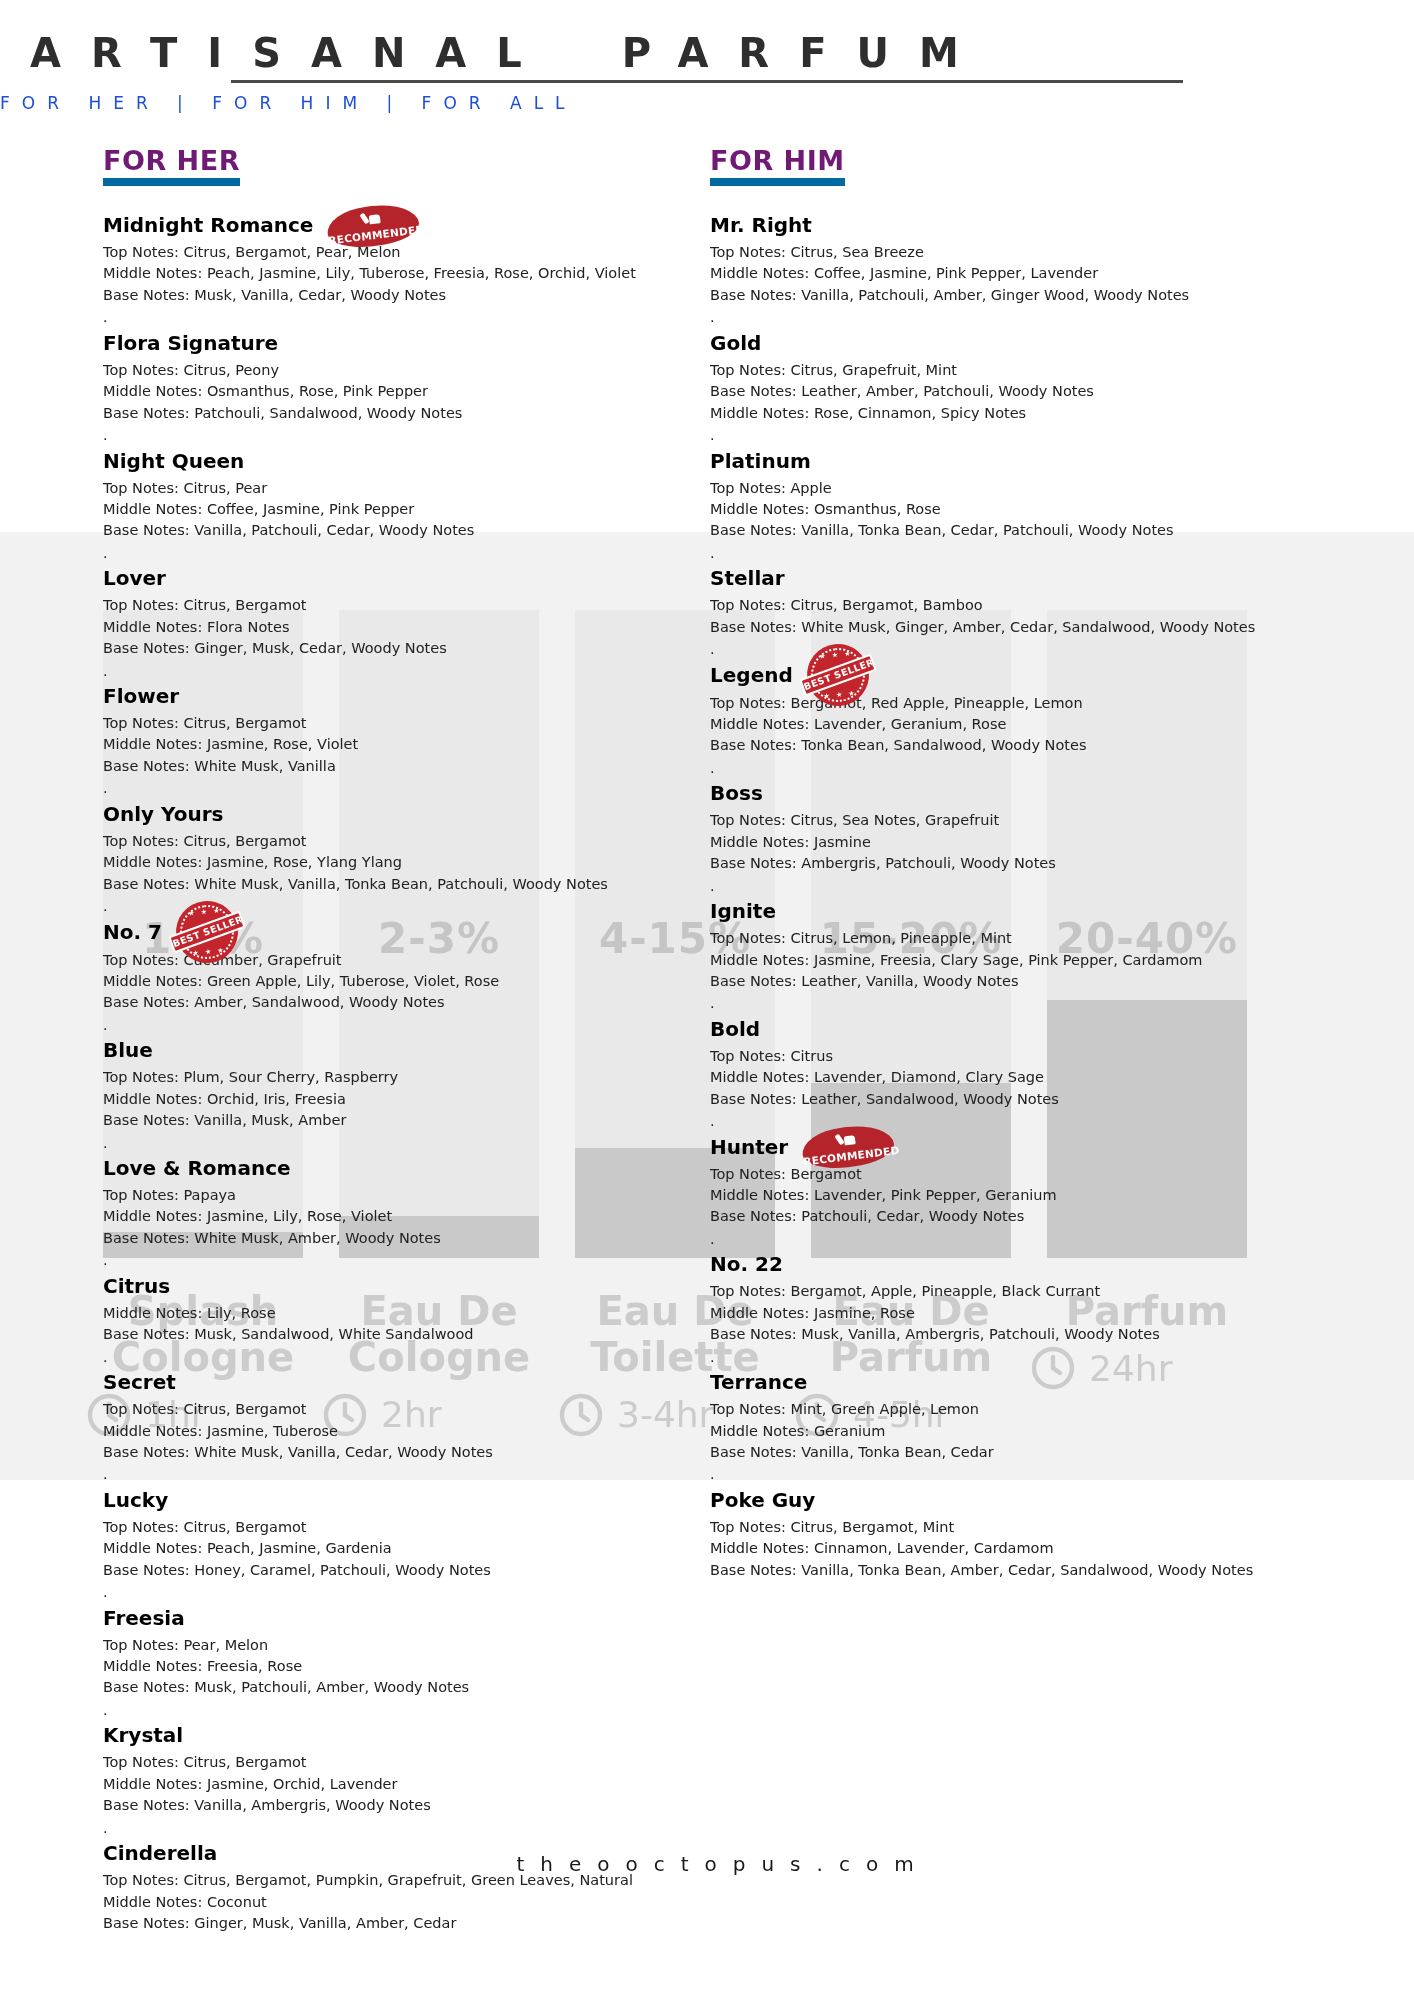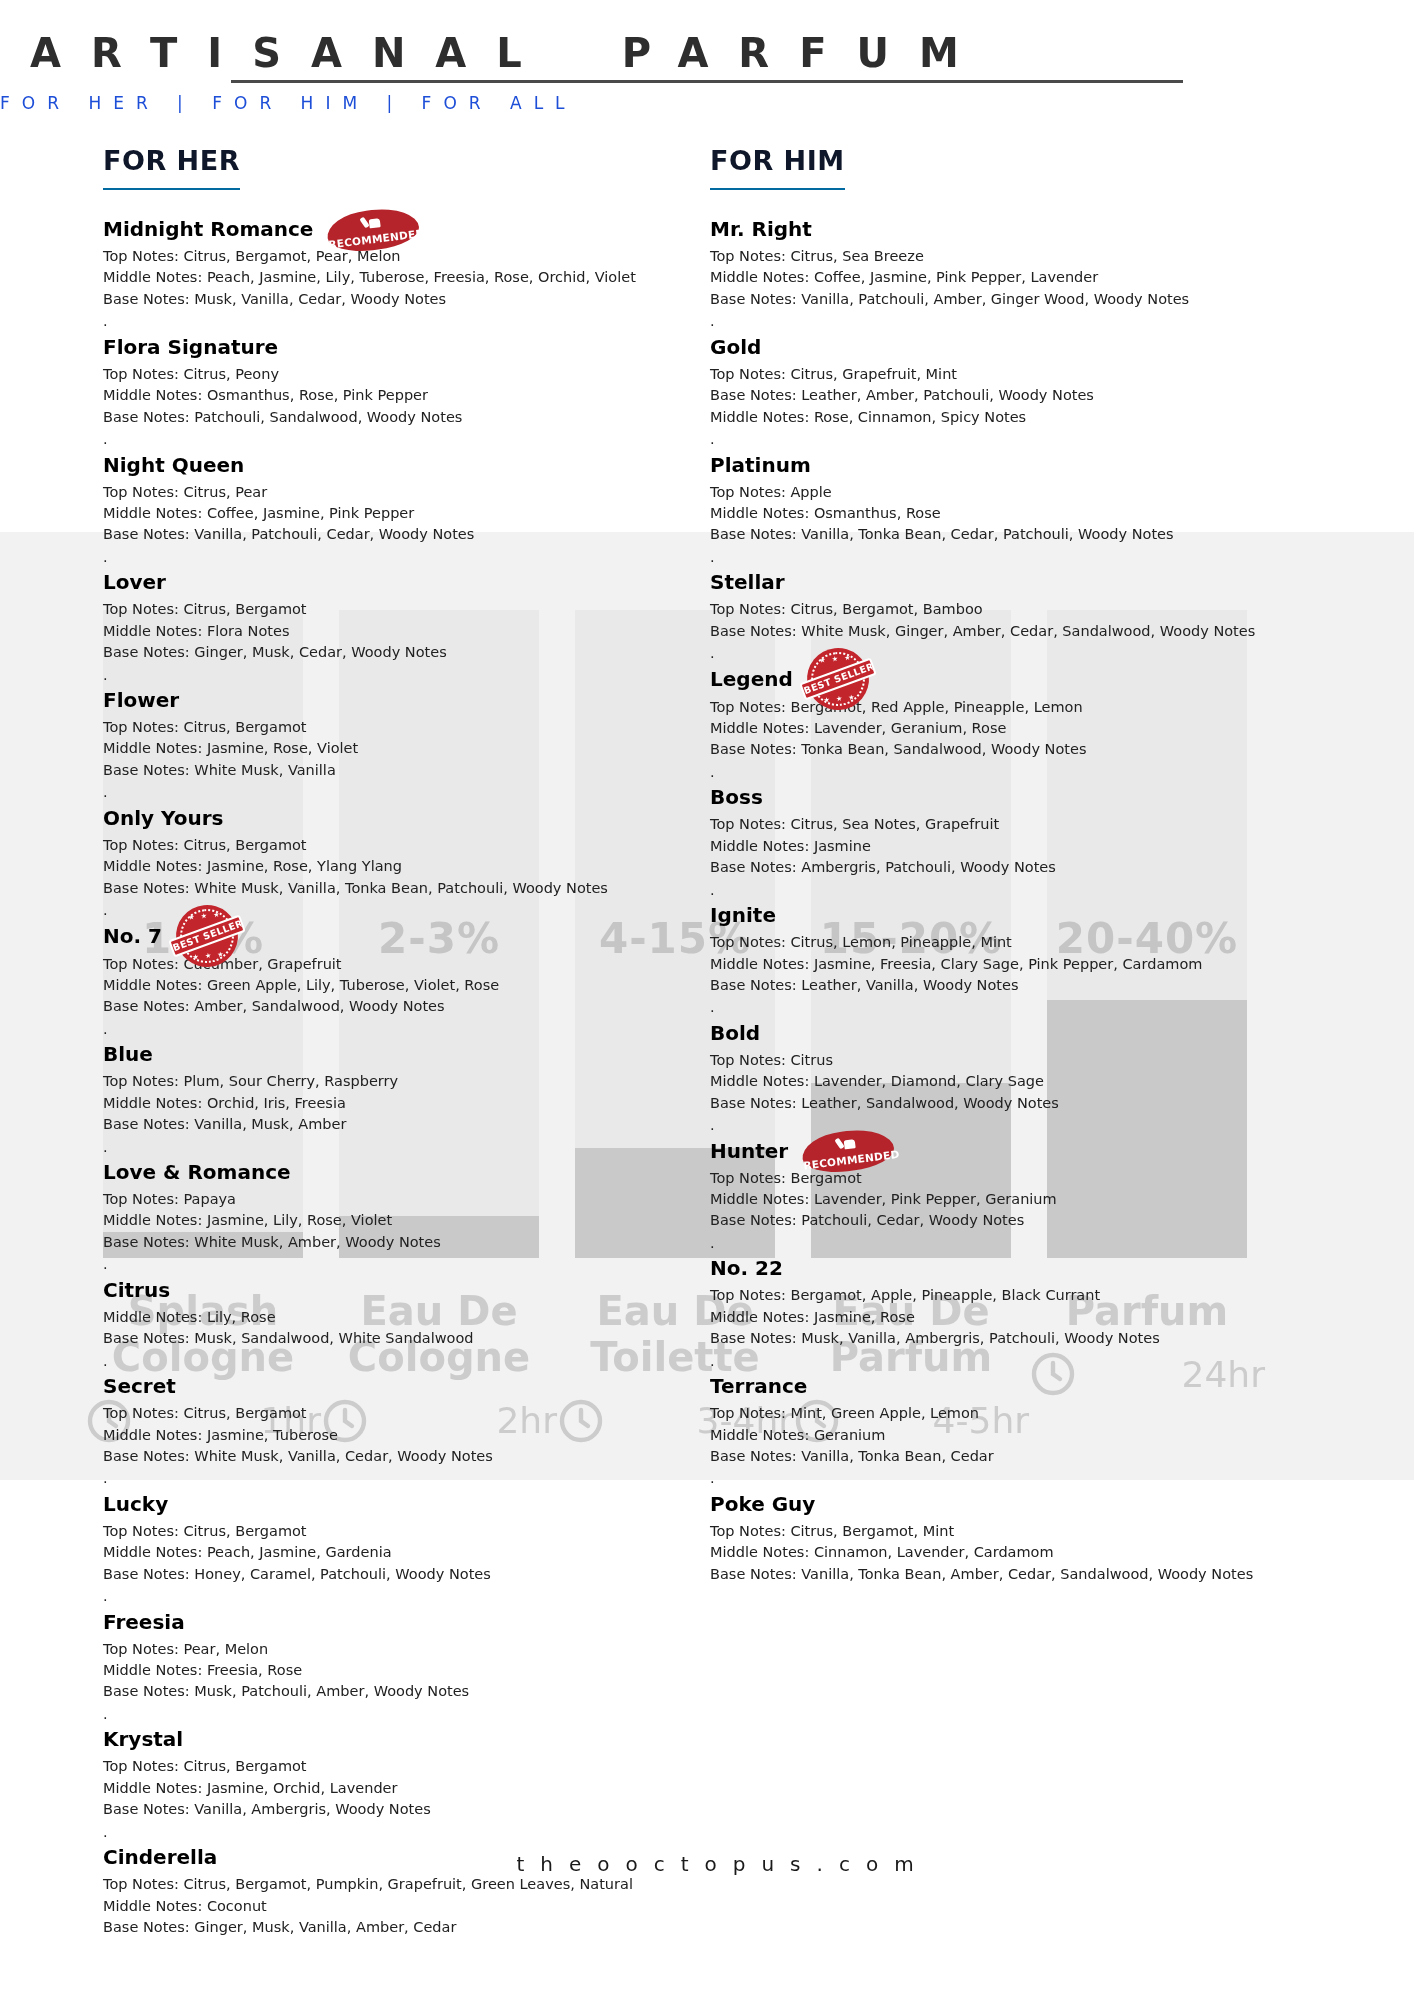--- a/index.html
+++ b/index.html
@@ -14,35 +14,35 @@
   .watermark { position:absolute; left:0; top:532px; width:1414px; height:948px; background:#f2f2f2; z-index:0; }
   .wm-cols { position:absolute; left:85px; top:0; width:1180px; height:100%; display:flex; }
   .wm-col { position:relative; flex:1 1 0; }
   .wm-bar { position:absolute; left:50%; transform:translateX(-50%); width:200px; top:78px; bottom:222px; background:#e9e9e9; }
   .wm-fill { position:absolute; left:0; right:0; bottom:0; background:#c9c9c9; }
   .wm-percent { position:absolute; top:382px; left:0; width:100%; text-align:center;
     font-size:42px; font-weight:700; color:#c5c5c5; letter-spacing:1px; }
   .wm-label { position:absolute; top:756px; left:0; width:100%; text-align:center;
     font-size:40px; font-weight:700; color:#cccccc; line-height:1.16; }
   .wm-line:empty { display:none; }
-  .wm-clock-row { display:flex; align-items:center; justify-content:space-between; gap:12px;
-    margin-top:16px; font-size:36px; font-weight:400; color:#cccccc; }
+  .wm-clock-row { display:flex; align-items:center; justify-content:flex-start; gap:12px;
+    margin-top:10px; font-size:36px; font-weight:400; color:#cccccc; }
   .wm-clock { width:48px; height:48px; }
 
   
   .content { position:relative; z-index:1; }
   .brand { padding-top:30px; }
   .brand-title { font-size:40px; font-weight:700; color:#2e2e2e; letter-spacing:30px; word-spacing:26px;
     white-space:nowrap; margin-left:30px; }
   .brand-rule { width:952px; margin:4px auto 10px auto; border-top:3px solid #4a4a4a; }
   .brand-sub { font-size:17px; font-weight:500; color:#1d4ed8; letter-spacing:12px; white-space:nowrap; }
 
   .columns { display:grid; grid-template-columns:537px 1fr; column-gap:70px; padding:32px 96px 0 103px; }
-  .col-heading { font-size:27px; font-weight:800; color:#0f172a; display:inline-block;
-    border-bottom:2px solid #0369a1; padding-bottom:12px; letter-spacing:0.5px; }
+  .col-heading { font-size:27px; font-weight:800; color:#701a75; display:inline-block;
+    border-bottom:8px solid #0369a1; padding-bottom:2px; letter-spacing:0.5px; }
   .col-heading-wrap { margin-bottom:26px; }
 
   .item-head { display:flex; align-items:center; margin-bottom:3px; }
   .item-name { font-size:20px; font-weight:700; color:#000000; line-height:1.35; white-space:nowrap; }
   .note { font-size:14.5px; line-height:1.48; color:#212121; white-space:nowrap; }
   .sep { font-size:14.5px; line-height:1.2; color:#222; margin:3px 0 3px 0; }
 
   
   .badge-rec { position:relative; display:inline-block; width:92px; height:40px; margin:-10px 0 -10px 14px;
     background:#b5242a; border-radius:48% 52% 50% 50% / 60% 60% 46% 46%; transform:rotate(-7deg); flex:0 0 auto; }

